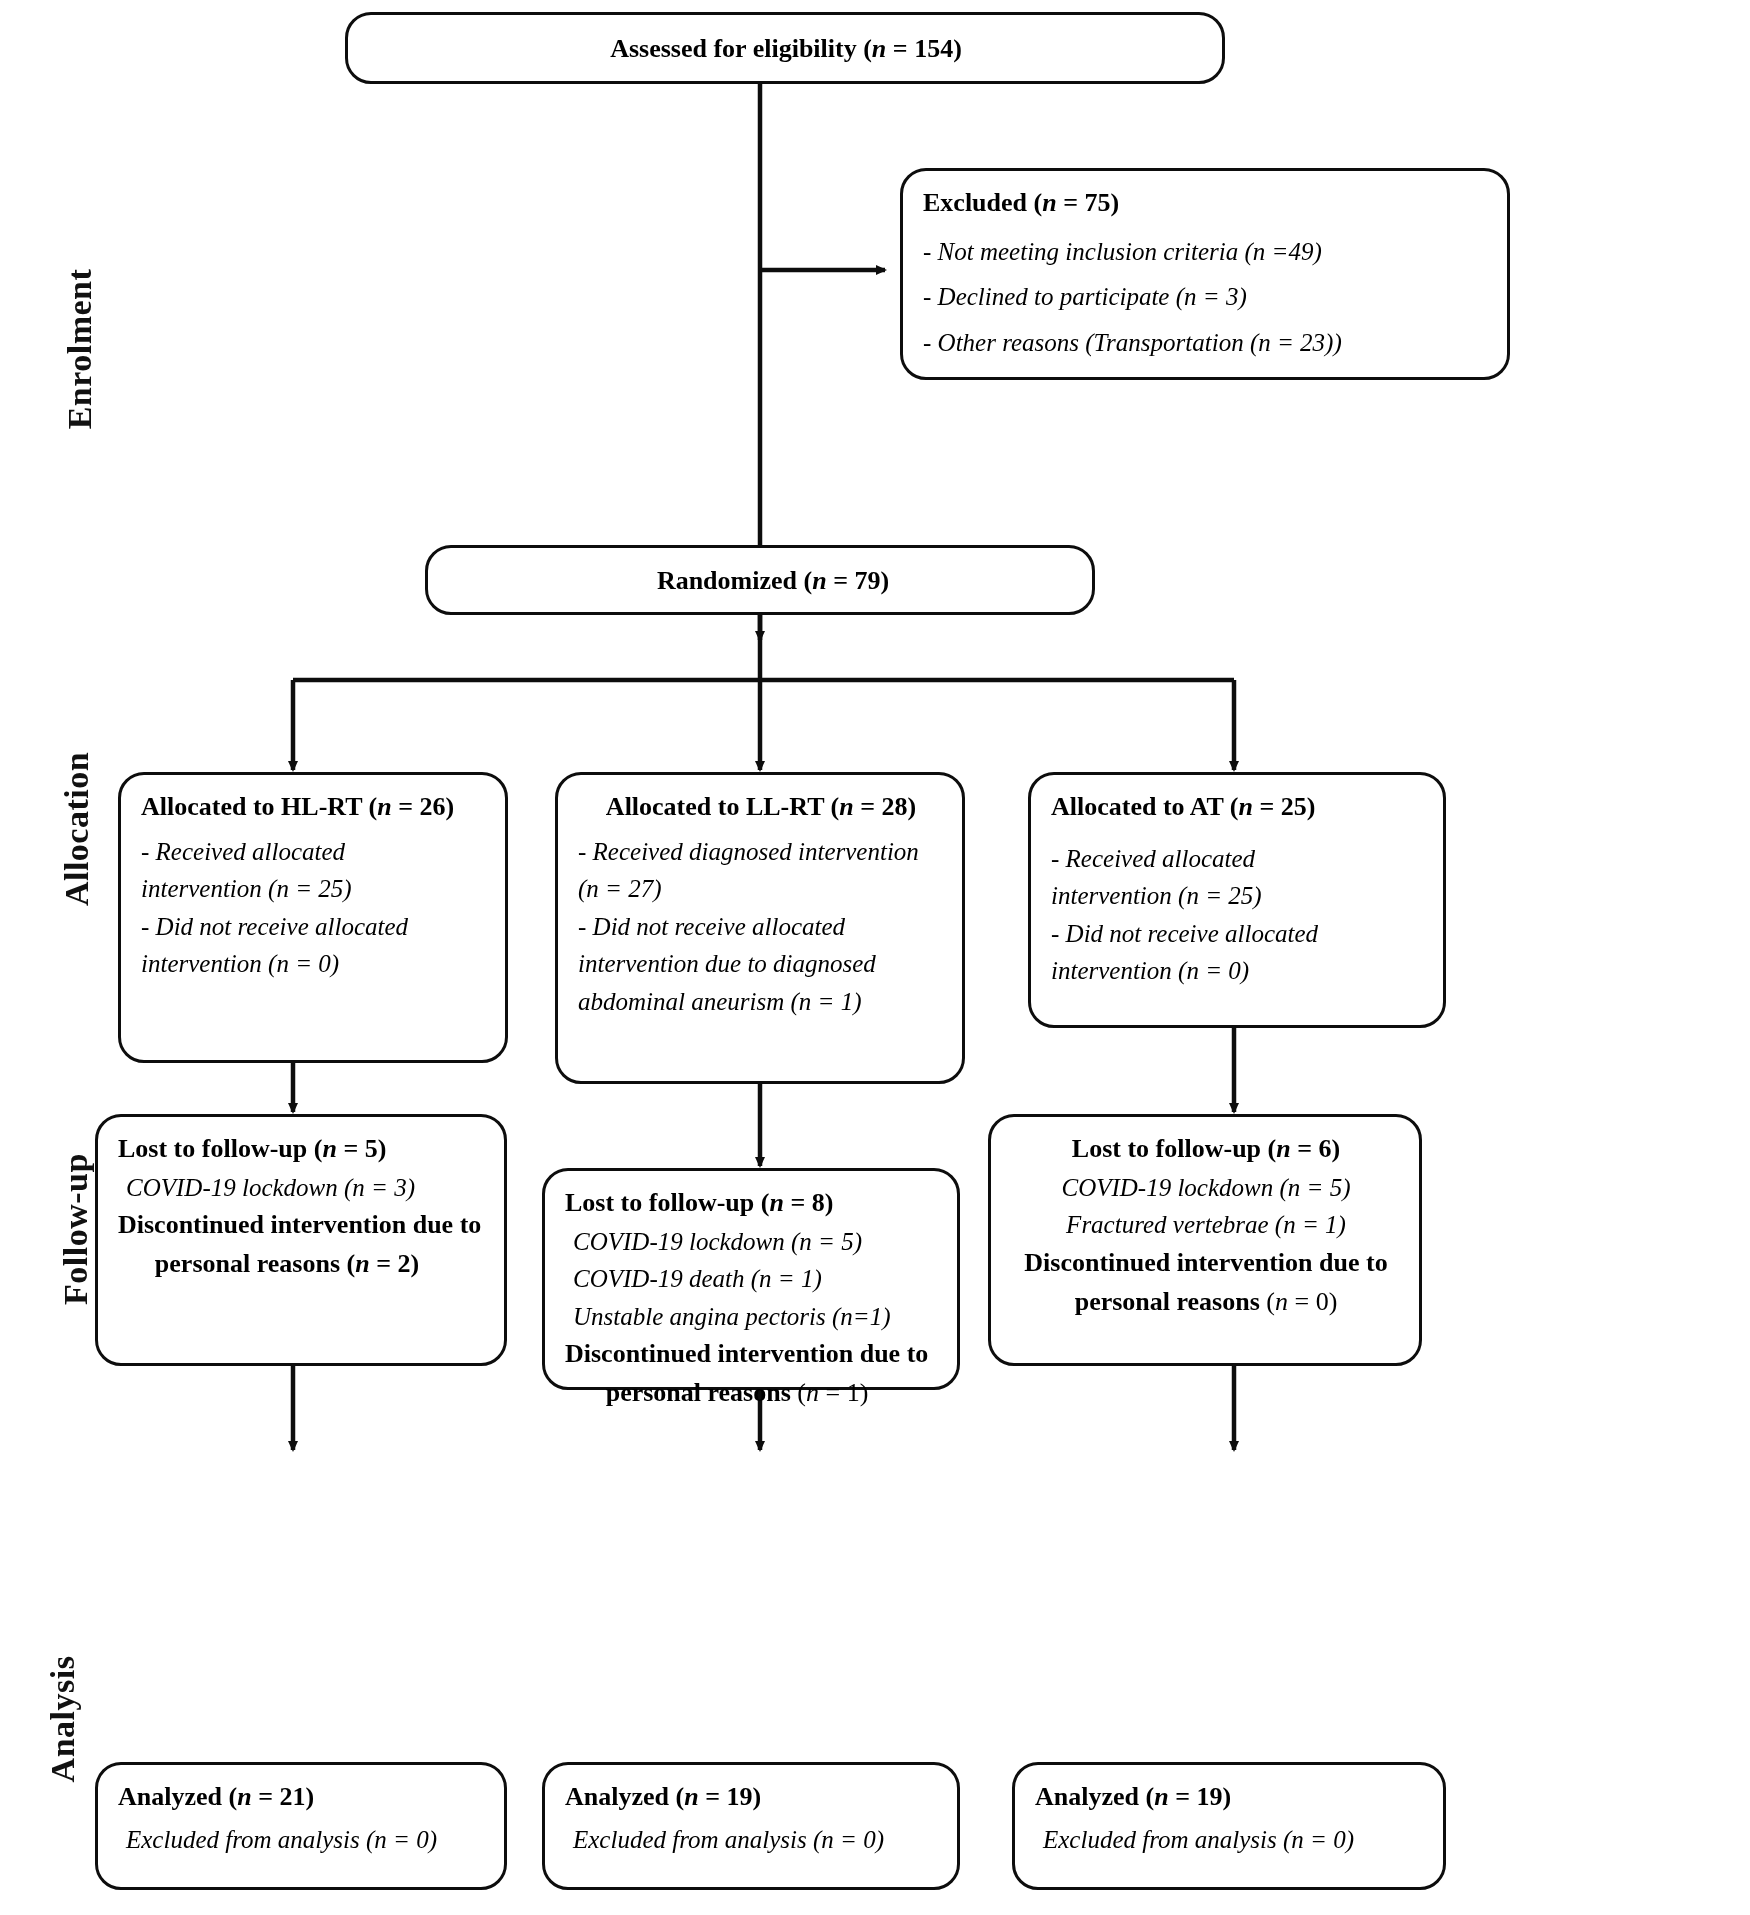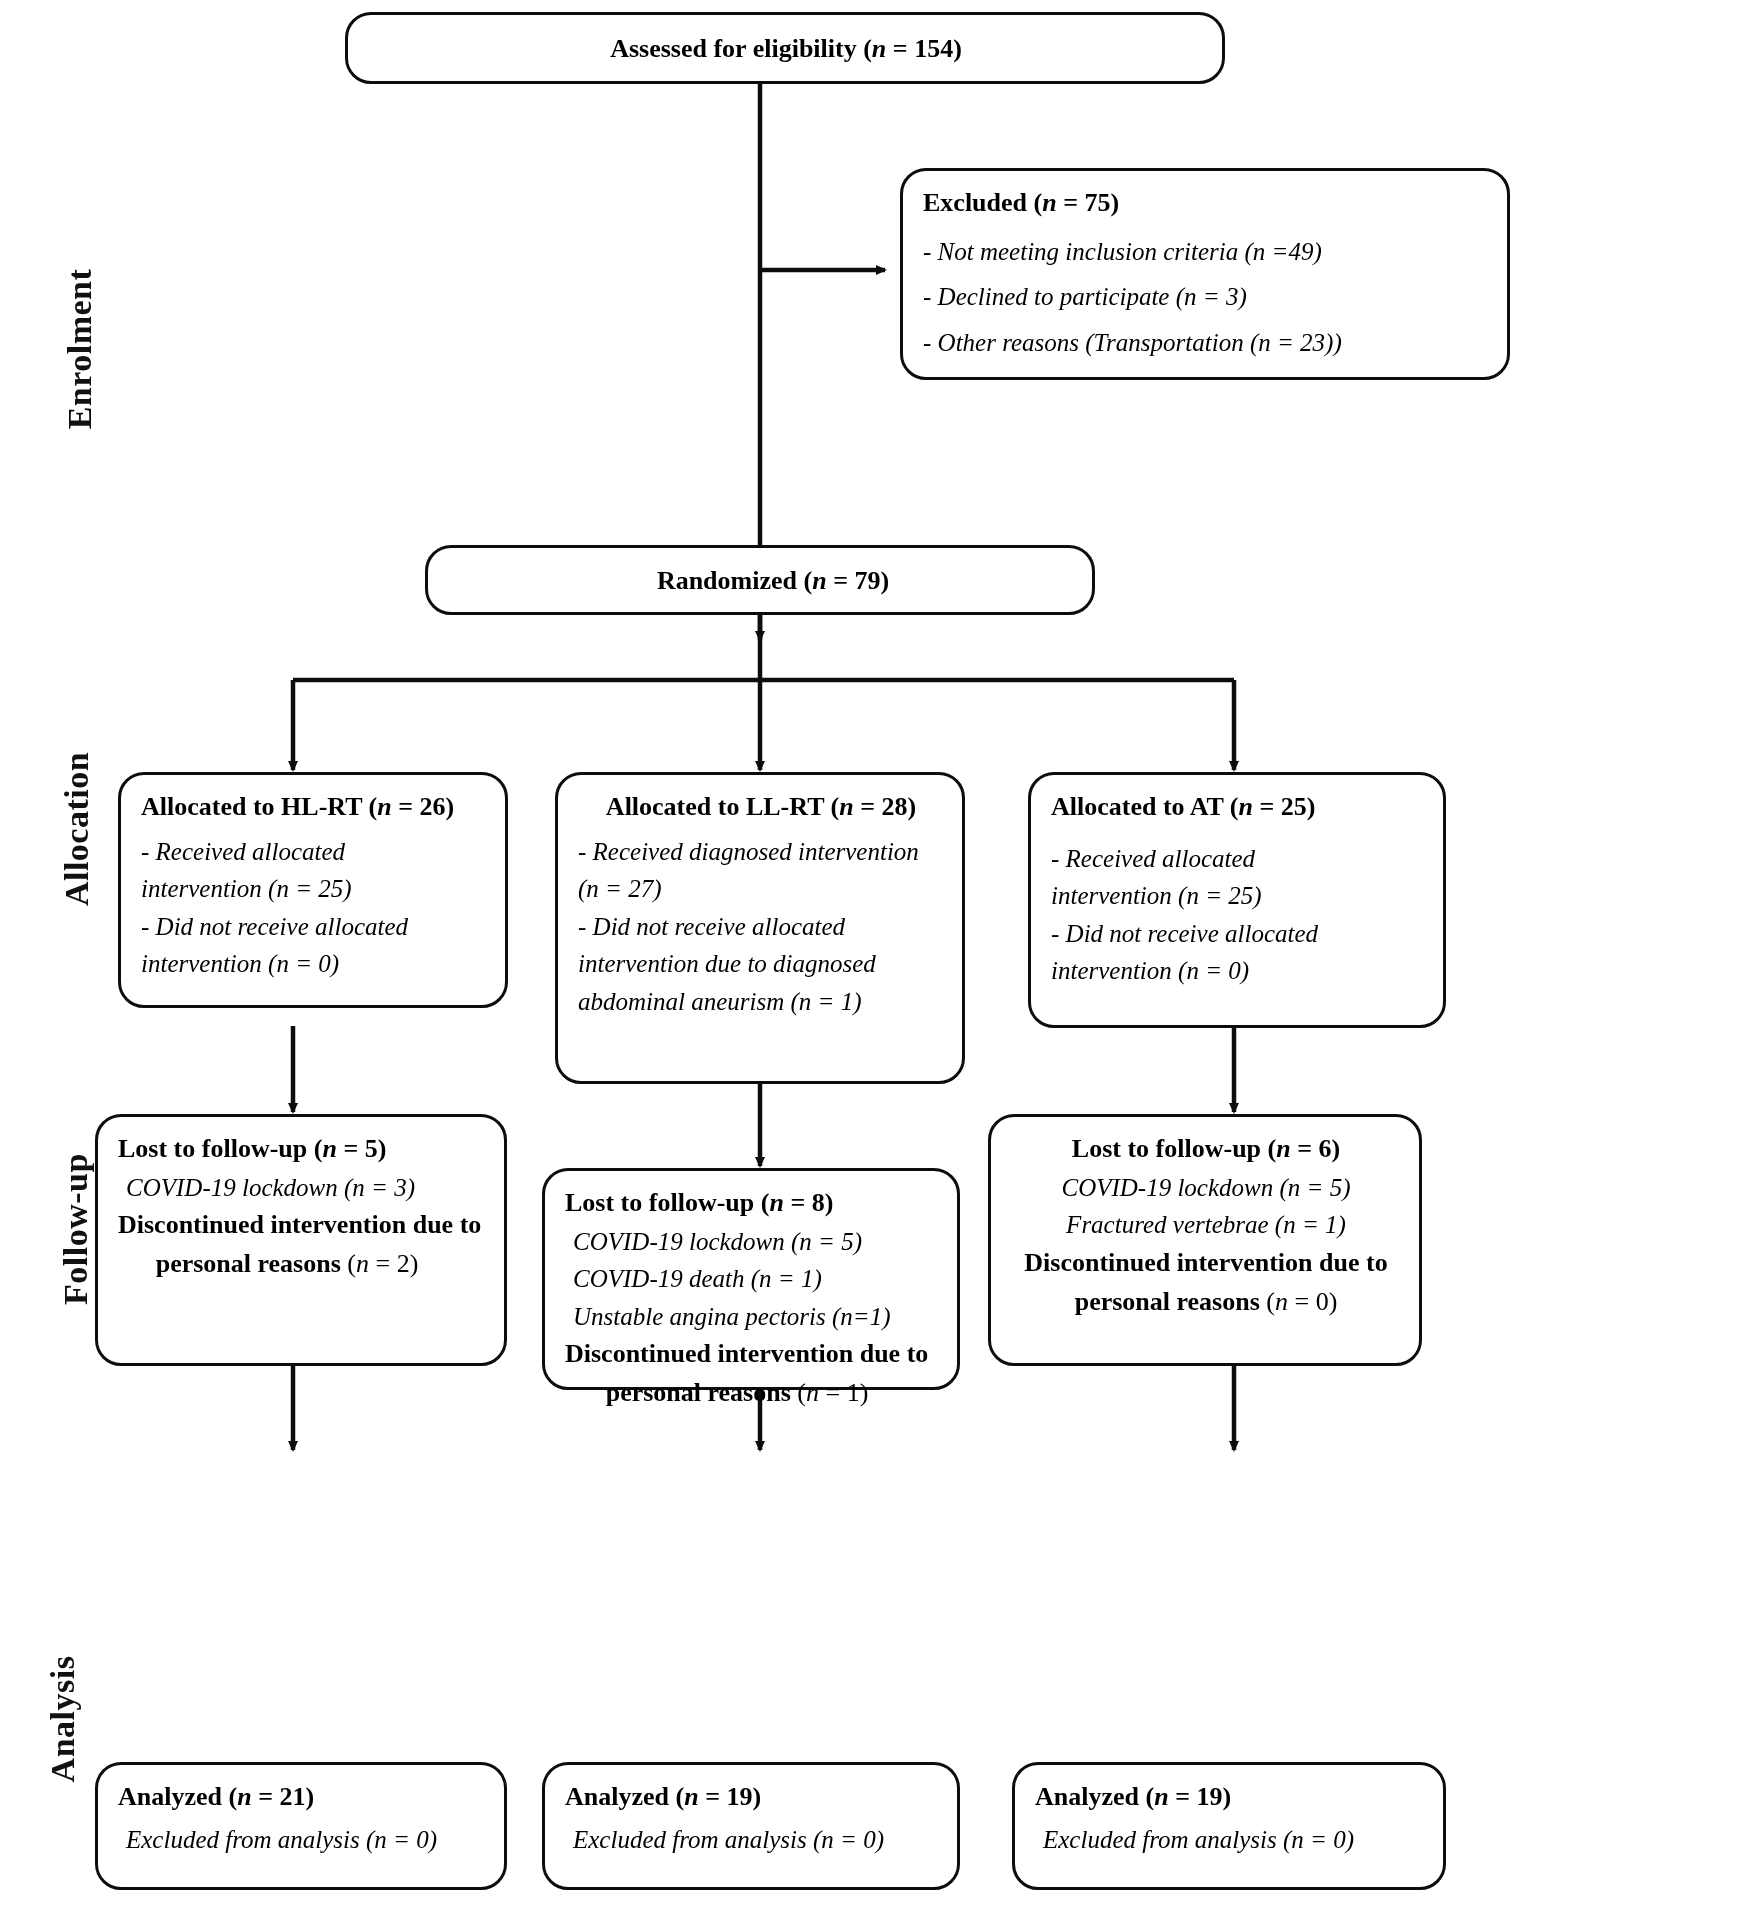--- a/index.html
+++ b/index.html
@@ -115,21 +115,21 @@
     <p class="t-bold" style="margin-bottom:12px;">Excluded (<i>n</i> = 75)</p>
     <p class="t-italic" style="margin-bottom:10px;">- Not meeting inclusion criteria (<i>n</i> =49)</p>
     <p class="t-italic" style="margin-bottom:10px;">- Declined to participate (<i>n</i> = 3)</p>
     <p class="t-italic">- Other reasons (Transportation (<i>n</i> = 23))</p>
   </div>
 
   <div class="box" style="left:425px; top:545px; width:670px; height:70px; display:flex; align-items:center; justify-content:center;padding-left:44px;">
     <p class="t-bold center">Randomized (<i>n</i> = 79)</p>
   </div>
 
-  <div class="box" style="left:118px; top:772px; width:390px; height:236px;">
+  <div class="box" style="left:118px; top:772px; width:390px; height:291px;">
     <p class="t-bold" style="margin-bottom:8px;">Allocated to HL-RT (<i>n</i> = 26)</p>
     <p class="t-italic">- Received allocated</p>
     <p class="t-italic">intervention (<i>n</i> = 25)</p>
     <p class="t-italic">- Did not receive allocated</p>
     <p class="t-italic">intervention (<i>n</i> = 0)</p>
   </div>
 
   <div class="box" style="left:555px; top:772px; width:410px; height:312px;">
     <p class="t-bold" style="margin-bottom:8px;text-align:center;">Allocated to LL-RT (<i>n</i> = 28)</p>
     <p class="t-italic">- Received diagnosed intervention</p>
@@ -144,21 +144,21 @@
     <p class="t-italic">- Received allocated</p>
     <p class="t-italic">intervention (<i>n</i> = 25)</p>
     <p class="t-italic">- Did not receive allocated</p>
     <p class="t-italic">intervention (<i>n</i> = 0)</p>
   </div>
 
   <div class="box" style="left:95px; top:1114px; width:412px; height:252px;">
     <p class="t-bold">Lost to follow-up (<i>n</i> = 5)</p>
     <p class="t-italic" style="padding-left:8px;">COVID-19 lockdown (<i>n</i> = 3)</p>
     <p class="t-bold">Discontinued intervention due to</p>
-    <p class="t-bold center" style="padding-right:30px;"><span>personal reasons</span><span class="t-plain" style="font-weight:normal;"> (<i>n</i> = 2)</span></p>
+    <p class="t-bold center" style="padding-right:30px;"><span>personal reasons</span><span class="t-plain" style="font-weight:bold;"> (<i>n</i> = 2)</span></p>
   </div>
 
   <div class="box" style="left:542px; top:1168px; width:418px; height:222px;">
     <p class="t-bold">Lost to follow-up (<i>n</i> = 8)</p>
     <p class="t-italic" style="padding-left:8px;">COVID-19 lockdown (<i>n</i> = 5)</p>
     <p class="t-italic" style="padding-left:8px;">COVID-19 death (<i>n</i> = 1)</p>
     <p class="t-italic" style="padding-left:8px;">Unstable angina pectoris (<i>n</i>=1)</p>
     <p class="t-bold">Discontinued intervention due to</p>
     <p class="t-bold center" style="padding-right:30px;"><span>personal reasons</span><span class="t-plain" style="font-weight:normal;"> (<i>n</i> = 1)</span></p>
   </div>

